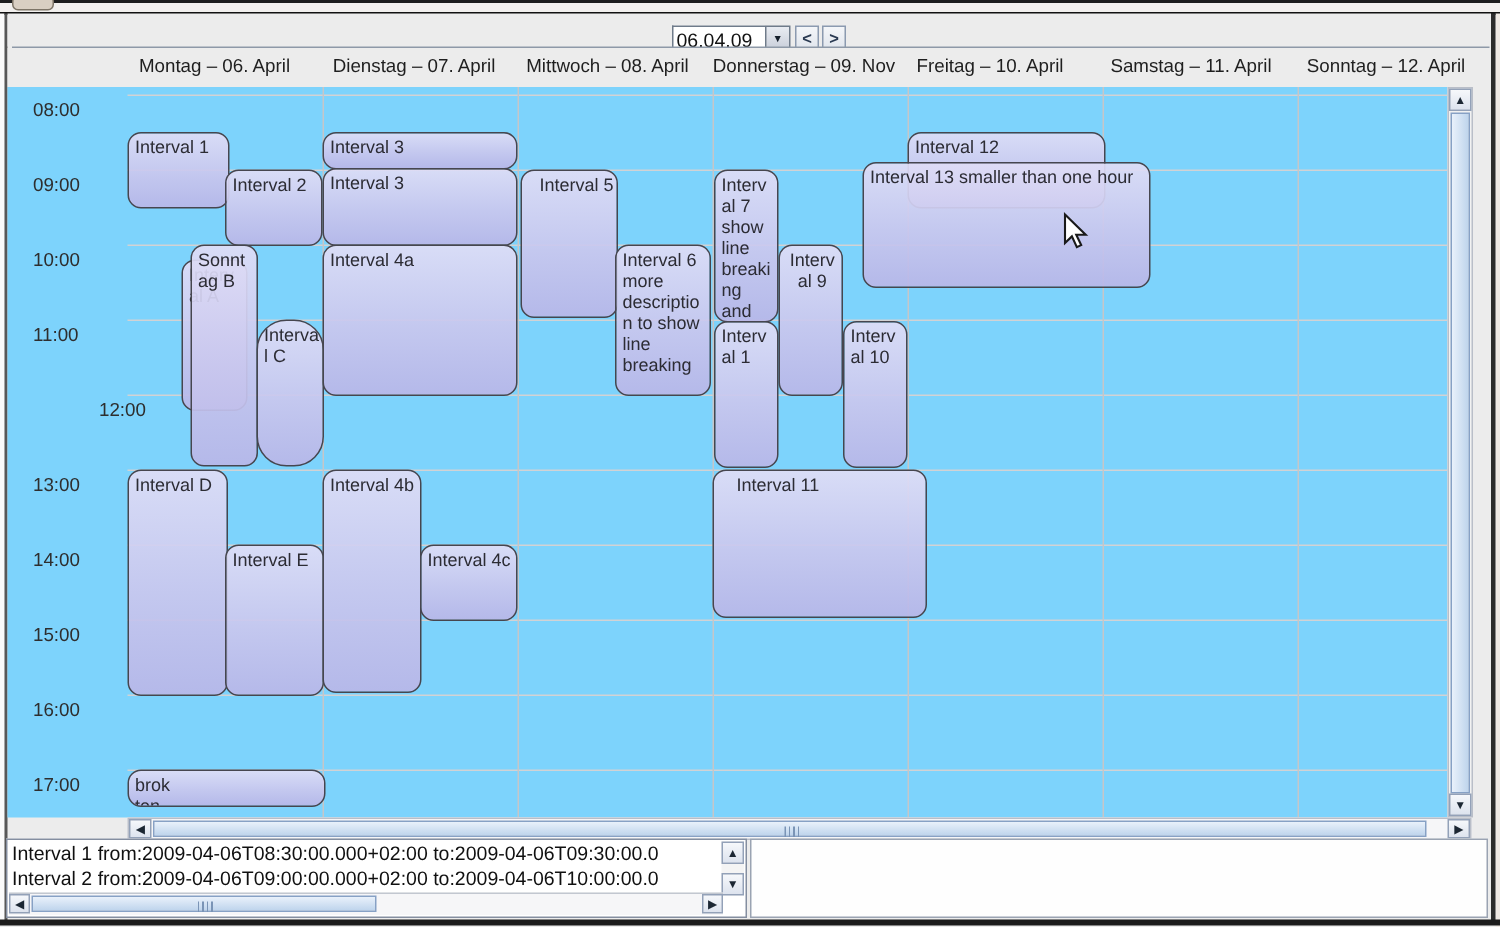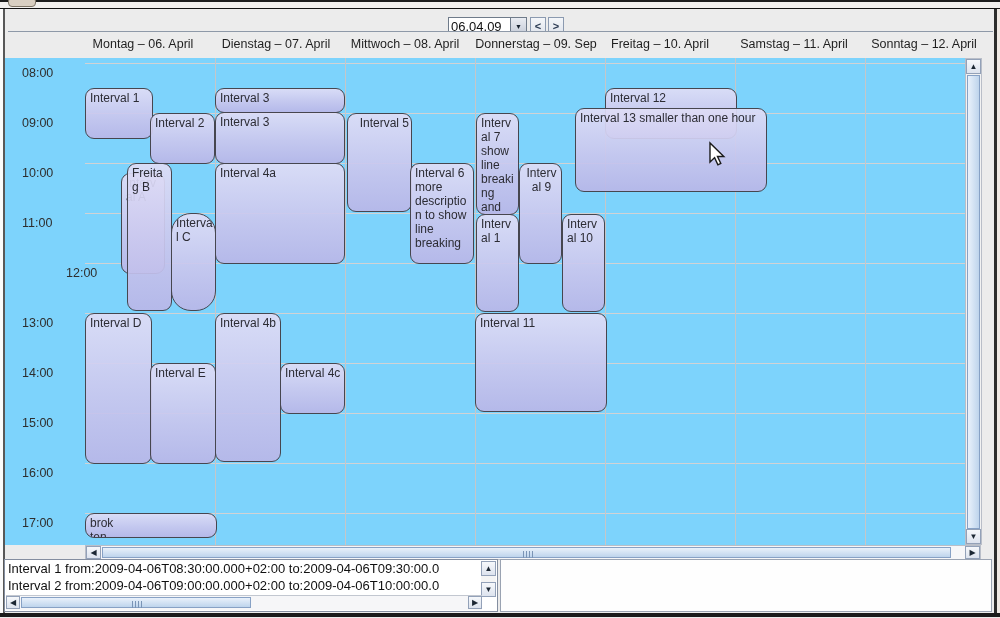--- a/index.html
+++ b/index.html
@@ -84,21 +84,21 @@
   <div class="abs datedrop">▼</div>
   <div class="abs navbtn" style="left:525px;">&lt;</div>
   <div class="abs navbtn" style="left:543px;">&gt;</div>
 </div>
 <div class="abs headersep"></div>
 
 <div class="abs dayheader-row">
     <span class="dayheader" style="left: 138px;">Montag – 06. April</span>
     <span class="dayheader" style="left: 271px;">Dienstag – 07. April</span>
     <span class="dayheader" style="left: 400px;">Mittwoch – 08. April</span>
-    <span class="dayheader" style="left: 531px;">Donnerstag – 09. Sep</span>
+    <span class="dayheader" style="left: 531px;">Donnerstag – 09. Nov</span>
     <span class="dayheader" style="left: 655px;">Freitag – 10. April</span>
     <span class="dayheader" style="left: 789px;">Samstag – 11. April</span>
     <span class="dayheader" style="left: 919px;">Sonntag – 12. April</span>
   </div>
 
 <div class="abs calendar">
     <div class="hline" style="top: 5px;"></div>
     <div class="timelabel" style="top: 8px;">08:00</div>
     <div class="hline" style="top: 55px;"></div>
     <div class="timelabel" style="top: 58px;">09:00</div>
@@ -127,21 +127,21 @@
     <div class="event" style="left: 80px; top: 30px; width: 66px; height: 49px;">
       <span class="event-label">Interval 1</span>
     </div>
     <div class="event" style="left: 145px; top: 55px; width: 63px; height: 49px;">
       <span class="event-label">Interval 2</span>
     </div>
     <div class="event" style="left: 80px; top: 115px; width: 42px; height: 99px; margin-left: 36px;">
       <span class="event-label">Interval A</span>
     </div>
     <div class="event" style="left: 122px; top: 105px; width: 43px; height: 146px;">
-      <span class="event-label">Freitag B</span>
+      <span class="event-label">Sonntag B</span>
     </div>
     <div class="event" style="left: 166px; top: 155px; width: 43px; height: 96px; border-radius: 20px;">
       <span class="event-label">Interval C</span>
     </div>
     <div class="event" style="left: 80px; top: 255px; width: 65px; height: 149px;">
       <span class="event-label">Interval D</span>
     </div>
     <div class="event" style="left: 145px; top: 305px; width: 64px; height: 99px;">
       <span class="event-label">Interval E</span>
     </div>
@@ -175,21 +175,21 @@
     </div>
     <div class="event" style="left: 514px; top: 105px; width: 41px; height: 99px; text-align: center;">
       <span class="event-label">Interval 9</span>
     </div>
     <div class="event" style="left: 471px; top: 156px; width: 41px; height: 96px;">
       <span class="event-label">Interval 1</span>
     </div>
     <div class="event" style="left: 557px; top: 156px; width: 41px; height: 96px;">
       <span class="event-label">Interval 10</span>
     </div>
-    <div class="event" style="left: 470px; top: 255px; width: 130px; height: 97px;">
+    <div class="event" style="left: 470px; top: 255px; width: 130px; height: 97px; padding-left: 11px;">
       <span class="event-label">Interval 11</span>
     </div>
     <div class="event" style="left: 600px; top: 30px; width: 130px; height: 49px;">
       <span class="event-label">Interval 12</span>
     </div>
     <div class="event" style="left: 570px; top: 50px; width: 190px; height: 82px;">
       <span class="event-label">Interval 13 smaller than one hour</span>
     </div>
   </div>
 

